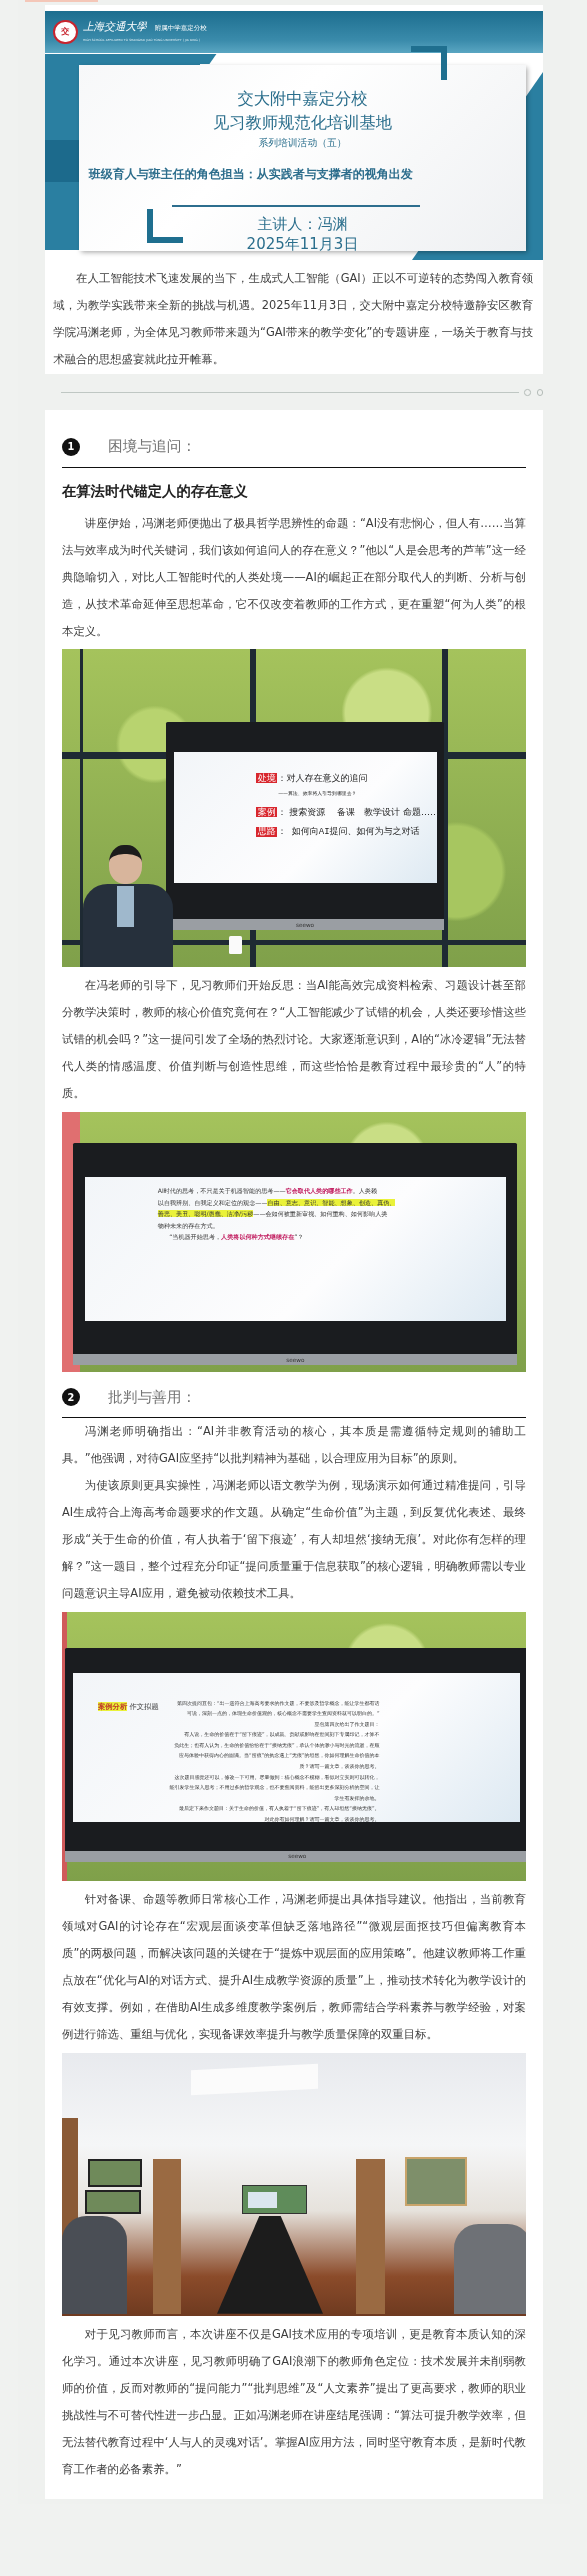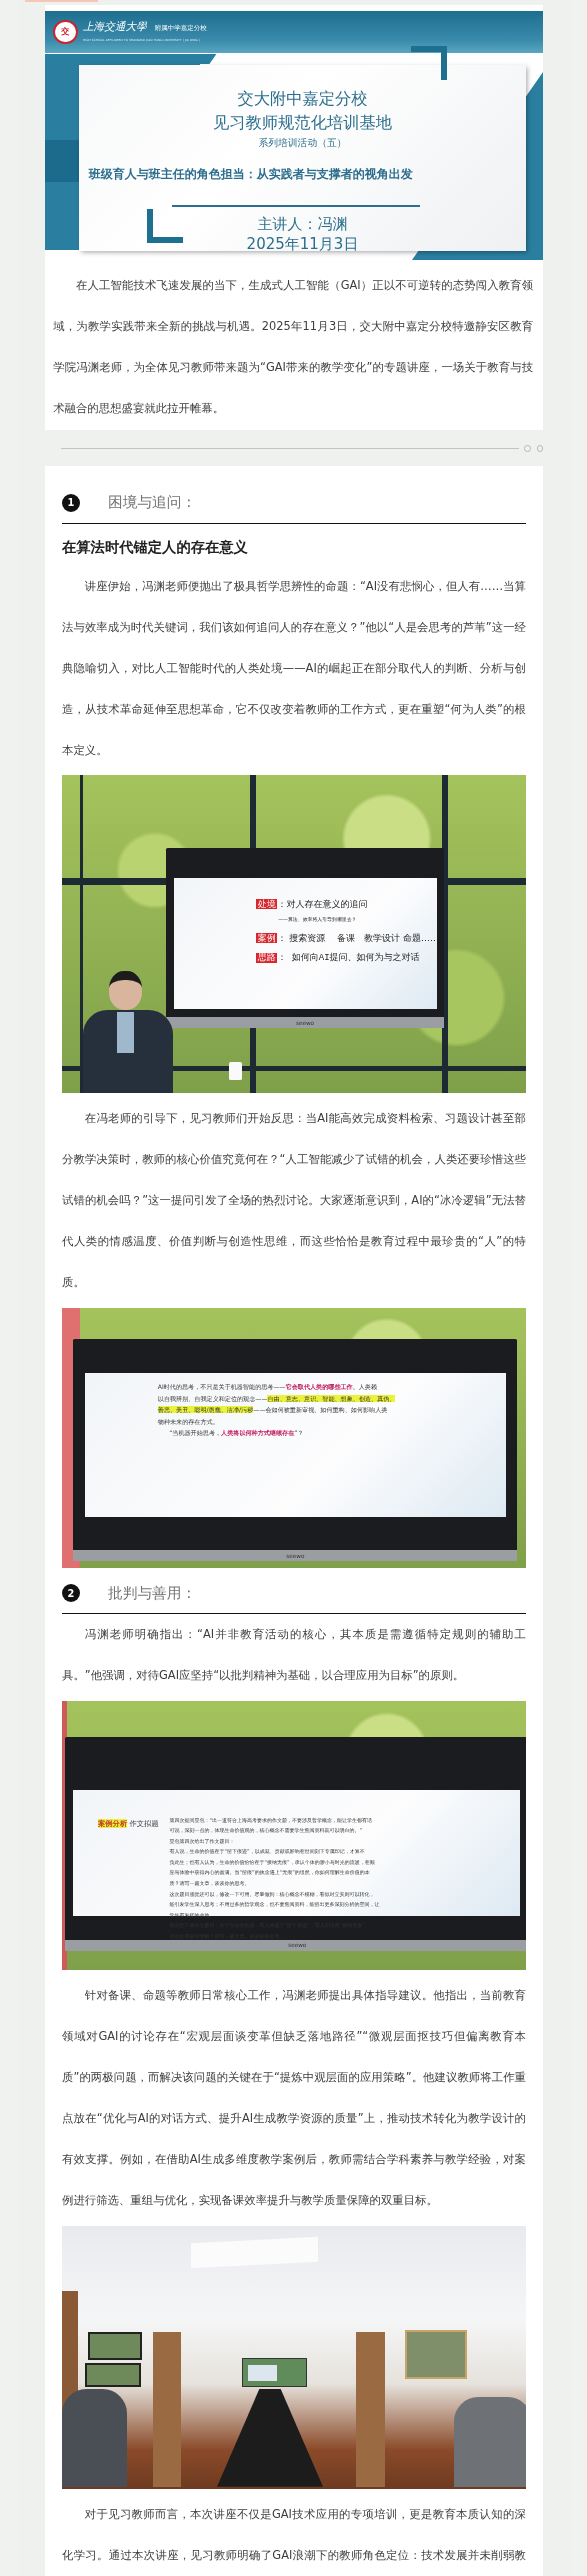--- a/index.html
+++ b/index.html
@@ -36,21 +36,21 @@
   .slide-text { position:absolute; left:0; right:0; text-align:center; }
   .slide-t1 { top:23px; font-size:16.3px; color:#2a6e8c; }
   .slide-t2 { top:47px; font-size:16.3px; color:#2a6e8c; }
   .slide-t3 { top:72px; font-size:9.8px; color:#2a6e8c; }
   .slide-t4 { top:101px; font-size:12px; color:#2c6d8c; font-weight:bold; text-align:left; left:9.8px; }
   .slide-line { position:absolute; left:93px; top:140px; width:248px; height:2.4px; background:#2d6e8e; }
   .slide-t5 { top:150px; font-size:15px; color:#2a6e8c; }
   .slide-t6 { top:170px; font-size:15px; color:#2a6e8c; }
 
   
-  .para { font-size:11.4px; line-height:41px; color:#3d3d3d; text-indent: 2em; text-align: justify; }
+  .para { font-size:11.4px; line-height:27px; color:#3d3d3d; text-indent: 2em; text-align: justify; }
   .intro { padding: 4.9px 9.8px 1.6px 8.2px; }
   .sec { padding: 16.3px 17px 16.3px 17px; }
 
   .divider { display:flex; align-items:center; height: 36px; margin: 0 27px 0 43px; }
   .divider .line { flex:1; height:0.8px; background:#bfc7c3; }
   .divider .dot { width:6.5px; height:6.5px; border:0.8px solid #b4bcb8; border-radius:50%; margin-left:5.7px; }
   .divider .dot:first-of-type{ margin-left:6.5px; }
 
   .sec-head { display:flex; align-items:center; height:41px; border-bottom: 1.2px solid #111; }
   .badge { width:18px; height:18px; border-radius:50%; background:#111; color:#fff; font-size:9.8px; font-weight:bold;
@@ -131,21 +131,21 @@
       </div>
       <div class="sec-sub">在算法时代锚定人的存在意义</div>
       <p class="para">讲座伊始，冯渊老师便抛出了极具哲学思辨性的命题：“AI没有悲悯心，但人有……当算法与效率成为时代关键词，我们该如何追问人的存在意义？”他以“人是会思考的芦苇”这一经典隐喻切入，对比人工智能时代的人类处境——AI的崛起正在部分取代人的判断、分析与创造，从技术革命延伸至思想革命，它不仅改变着教师的工作方式，更在重塑“何为人类”的根本定义。</p>
 
       <div class="photo bamboo" style="height:318px;">
         <div class="win-bar" style="left:18px;top:0;width:3.3px;height:318px;"></div>
         <div class="win-bar" style="left:188px;top:0;width:5.7px;height:318px;"></div>
         <div class="win-bar" style="left:380px;top:0;width:5.7px;height:318px;"></div>
         <div class="win-bar" style="left:0;top:103px;width:470px;height:6.5px;"></div>
         <div class="win-bar" style="left:0;top:291px;width:470px;height:4.9px;"></div>
-        <div class="tv" style="left:104px;top:73px;width:278px;height:180px;">
+        <div class="tv" style="left:104px;top:73px;width:278px;height:208px;">
           <div class="tv-screen" style="left:8.2px;top:30px;width:263px;height:131px;">
             <div class="slide-line-row" style="left:82px;top:19.6px;"><span class="tag-red">处境</span><span>：对人存在意义的追问</span></div>
             <div class="slide-line-row" style="left:104px;top:38px;font-size:4.9px;">——算法、效率将人引导到哪里去？</div>
             <div class="slide-line-row" style="left:82px;top:54px;"><span class="tag-red">案例</span><span>：  搜索资源　 备课　教学设计  命题……</span></div>
             <div class="slide-line-row" style="left:82px;top:73px;font-family:Liberation Mono, monospace;"><span class="tag-red">思路</span><span>：  如何向AI提问、如何为与之对话</span></div>
           </div>
           <div class="tv-bezel">seewo</div>
         </div>
         <div class="person" style="left:16.3px;top:196px;width:90px;height:122px;">
           <div style="position:absolute;left:31px;top:0;width:33px;height:39px;border-radius:45%;background:#d8b59c;border-top:9.8px solid #1c1c1c;"></div>
@@ -171,25 +171,26 @@
           </div>
           <div class="tv-bezel">seewo</div>
         </div>
       </div>
 
       <div class="sec-head">
         <div class="badge">2</div>
         <div class="sec-title">批判与善用：</div>
       </div>
       <p class="para">冯渊老师明确指出：“AI并非教育活动的核心，其本质是需遵循特定规则的辅助工具。”他强调，对待GAI应坚持“以批判精神为基础，以合理应用为目标”的原则。</p>
+      <p class="para">为使该原则更具实操性，冯渊老师以语文教学为例，现场演示如何通过精准提问，引导AI生成符合上海高考命题要求的作文题。从确定“生命价值”为主题，到反复优化表述、最终形成“关于生命的价值，有人执着于‘留下痕迹’，有人却坦然‘接纳无痕’。对此你有怎样的理解？”这一题目，整个过程充分印证“提问质量重于信息获取”的核心逻辑，明确教师需以专业问题意识主导AI应用，避免被动依赖技术工具。</p>
 
       <div class="photo bamboo" style="height:269px;">
         <div class="win-bar" style="left:0;top:0;width:4.9px;height:269px;background:#d05a5a;"></div>
         <div class="tv" style="left:3.3px;top:36px;width:464px;height:214px;">
-          <div class="tv-screen" style="left:8.2px;top:53px;width:447px;height:126px;">
+          <div class="tv-screen" style="left:8.2px;top:25px;width:447px;height:149px;text-align:right;">
             <div style="position:absolute;left:24.5px;top:29px;font-size:7.3px;"><span class="hl" style="color:#c0392b;font-weight:bold;">案例分析</span><span> 作文拟题</span></div>
             <div class="mini" style="left:96px;top:24.5px;font-size:5px;line-height:10.6px;">
               <div>第四次提问豆包：“出一道符合上海高考要求的作文题，不要涉及哲学概念，能让学生都有话</div>
               <div>可说，深刻一点的，体现生命价值观的，核心概念不需要学生查阅资料就可以明白的。”</div>
               <div>豆包第四次给出了作文题目：</div>
               <div>有人说，生命的价值在于“留下痕迹”，以成就、贡献或影响在世间刻下专属印记，才算不</div>
               <div>负此生；也有人认为，生命的价值恰恰在于“接纳无痕”，承认个体的渺小与时光的流逝，在顺</div>
               <div>应与体验中获得内心的圆满。当“留痕”的执念遇上“无痕”的坦然，你如何理解生命价值的本</div>
               <div>质？请写一篇文章，谈谈你的思考。</div>
               <div>这次题目感觉还可以，修改一下可用。尽量做到：核心概念不模糊，看似对立实则可以转化，</div>

